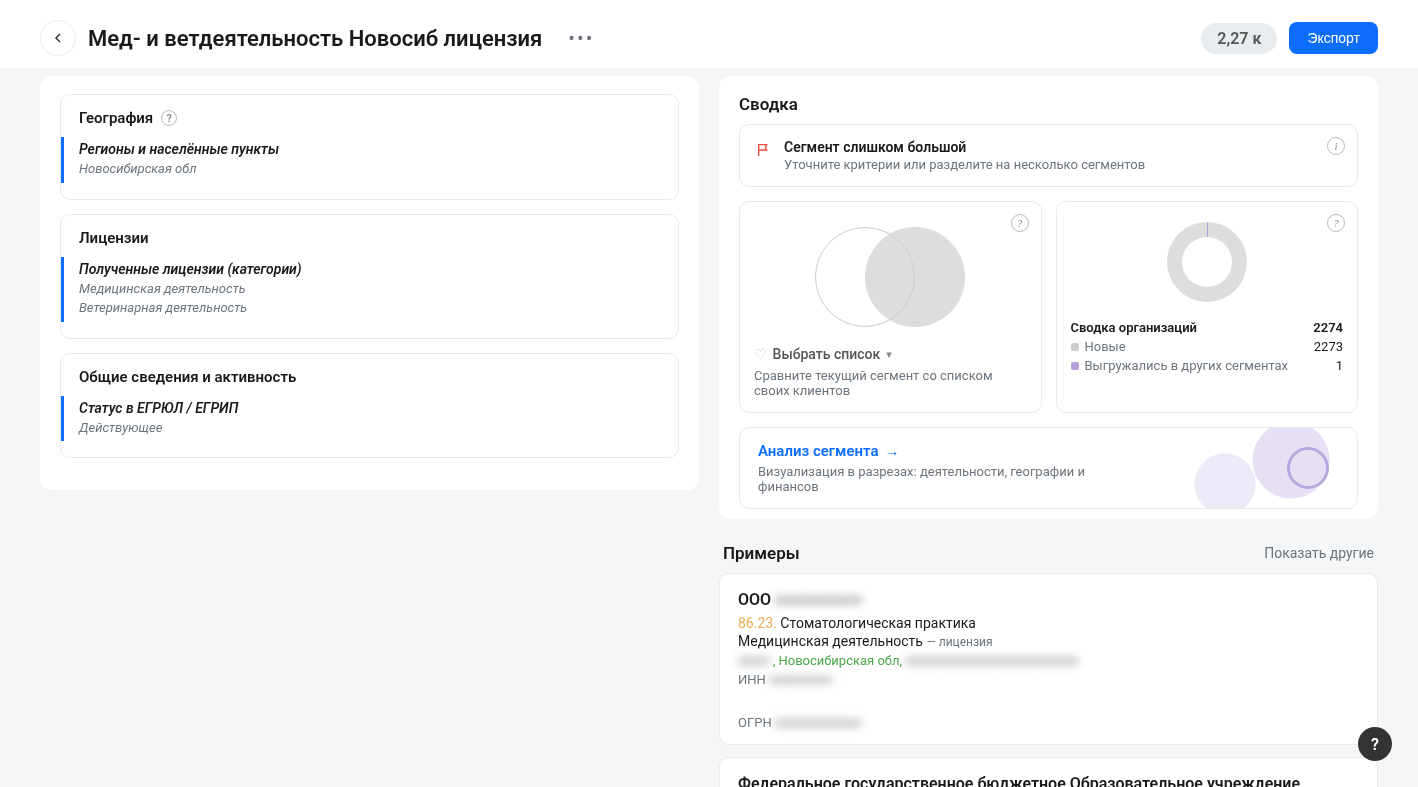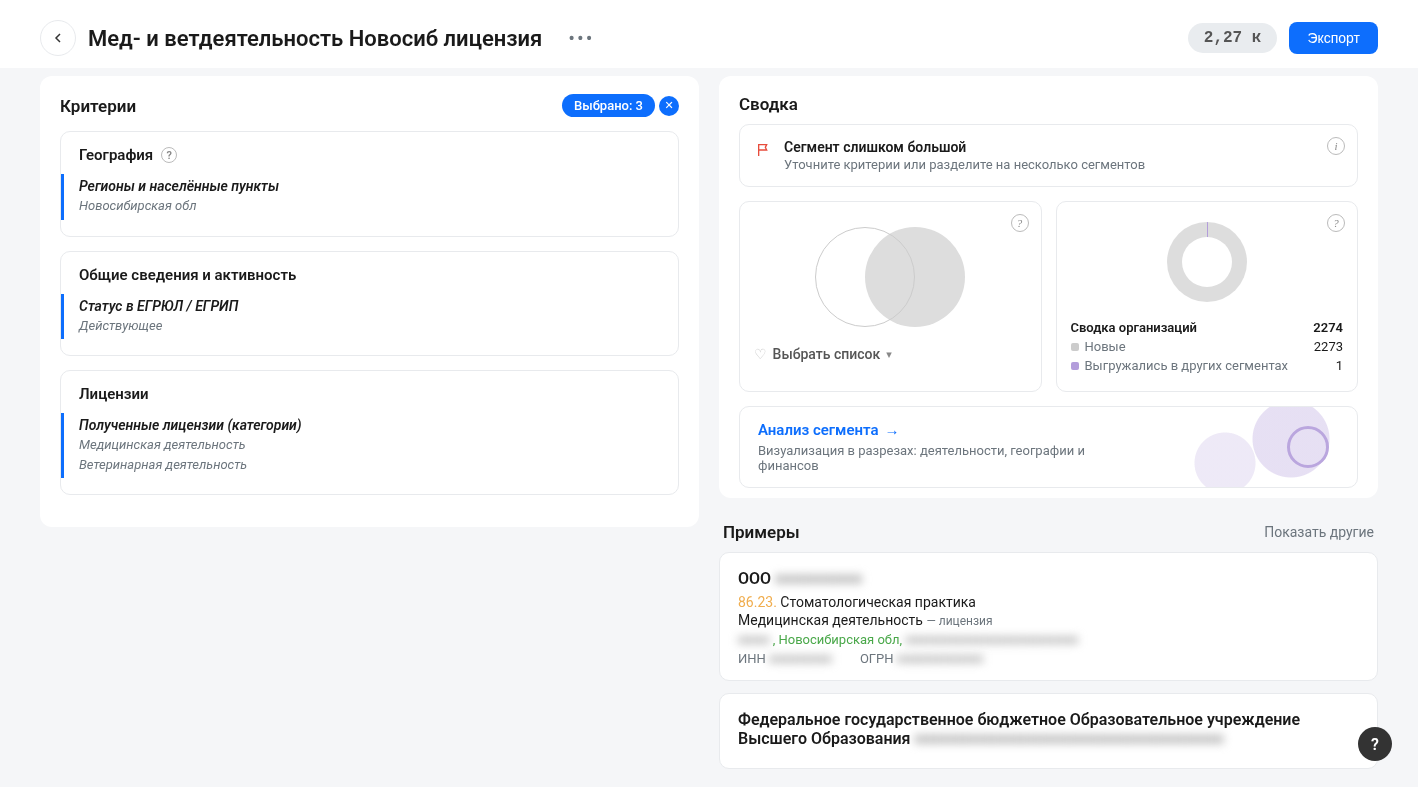--- a/index.html
+++ b/index.html
@@ -53,21 +53,20 @@
     letter-spacing: 2px;
   }
   .spacer { flex: 1; }
   .count-pill {
     background: var(--pill-gray);
     padding: 6px 16px;
     border-radius: 18px;
     font-weight: 600;
     font-size: 16px;
     color: #555;
-    font-family: Liberation Mono, monospace;
   }
   .export-btn {
     background: var(--blue);
     color: #fff;
     border: none;
     padding: 8px 18px;
     border-radius: 8px;
     font-size: 14px;
     font-weight: 500;
     cursor: pointer;
@@ -235,21 +234,21 @@
     background:#fff;border:1px solid var(--border);border-radius:10px;
     padding:16px 18px 14px 18px; margin-bottom:12px;
   }
   .example .name{font-size:16px;font-weight:600;margin-bottom:6px;}
   .example .blur{filter:blur(5px);color:#aaa;user-select:none;}
   .example .activity-line{font-size:14px;margin-bottom:2px;}
   .example .code{color:var(--orange);}
   .example .lic-line{font-size:14px;}
   .example .lic-suffix{color:var(--text-muted);font-size:12px;}
   .example .loc{color:#4aa84a;font-size:13px;margin-top:4px;}
-  .example .ids{color:var(--text-muted);font-size:13px;margin-top:4px;display:flex;gap:28px;}
+  .example .ids{color:var(--text-muted);font-size:13px;margin-top:4px;display:flex;gap:28px;flex-direction:column;}
   .fab-help{
     position:fixed;right:26px;bottom:26px;width:34px;height:34px;border-radius:50%;
     background:#333;color:#fff;display:flex;align-items:center;justify-content:center;
     font-weight:600;font-size:16px;cursor:pointer;
   }
   .muted-small{color:var(--text-muted);font-size:13px;margin-top:6px;}
   .chev{font-size:11px;color:#888;}
 </style>
 </head>
 <body>
@@ -266,61 +265,50 @@
   </div>
   <div class="spacer"></div>
   <div class="count-pill">2,27 к</div>
   <button class="export-btn">Экспорт</button>
 </div>
 
 <div class="columns">
 
   <div class="col-left">
     <div class="panel">
-      <div class="panel-header">
-        <div class="panel-title">Критерии</div>
-        <div class="selected-chip-wrap">
-          <span class="selected-chip">
-            <span>Выбрано: 3</span>
-          </span>
-          <span class="clear-chip">
-            <span>✕</span>
-          </span>
-        </div>
-      </div>
 
       <div class="criteria-card">
         <div class="criteria-card-title">
           <span>География</span>
           <span class="help-circle">?</span>
         </div>
         <div class="criteria-item">
           <div class="name">Регионы и населённые пункты</div>
           <div class="value">Новосибирская обл</div>
         </div>
       </div>
 
       <div class="criteria-card">
         <div class="criteria-card-title">
-          <span>Общие сведения и активность</span>
-        </div>
-        <div class="criteria-item">
-          <div class="name">Статус в ЕГРЮЛ / ЕГРИП</div>
-          <div class="value">Действующее</div>
-        </div>
-      </div>
-
-      <div class="criteria-card">
-        <div class="criteria-card-title">
           <span>Лицензии</span>
         </div>
         <div class="criteria-item">
           <div class="name">Полученные лицензии (категории)</div>
           <div class="value" style="white-space:pre-line">Медицинская деятельность
 Ветеринарная деятельность</div>
+        </div>
+      </div>
+
+      <div class="criteria-card">
+        <div class="criteria-card-title">
+          <span>Общие сведения и активность</span>
+        </div>
+        <div class="criteria-item">
+          <div class="name">Статус в ЕГРЮЛ / ЕГРИП</div>
+          <div class="value">Действующее</div>
         </div>
       </div>
     </div>
   </div>
 
   <div class="col-right">
     <div class="panel" style="padding-bottom:10px;">
       <div class="panel-header" style="margin-bottom:10px;">
         <div class="panel-title">Сводка</div>
       </div>
@@ -343,20 +331,21 @@
           <span class="info-icon-right">?</span>
           <div class="venn">
             <div class="c2"></div>
             <div class="c1"></div>
           </div>
           <div class="select-list">
             <span class="heart-icon">♡</span>
             <span>Выбрать список</span>
             <span class="chev">▾</span>
           </div>
+          <div class="muted-small">Сравните текущий сегмент со списком своих клиентов</div>
         </div>
 
         <div class="stat-card">
           <span class="info-icon-right">?</span>
           <div class="donut-wrap">
             <div class="donut"></div>
           </div>
           <div class="kv-row">
             <span class="k" style="font-weight:600;color:#1a1a1a;">Сводка организаций</span>
             <span style="font-weight:600;">2274</span>

